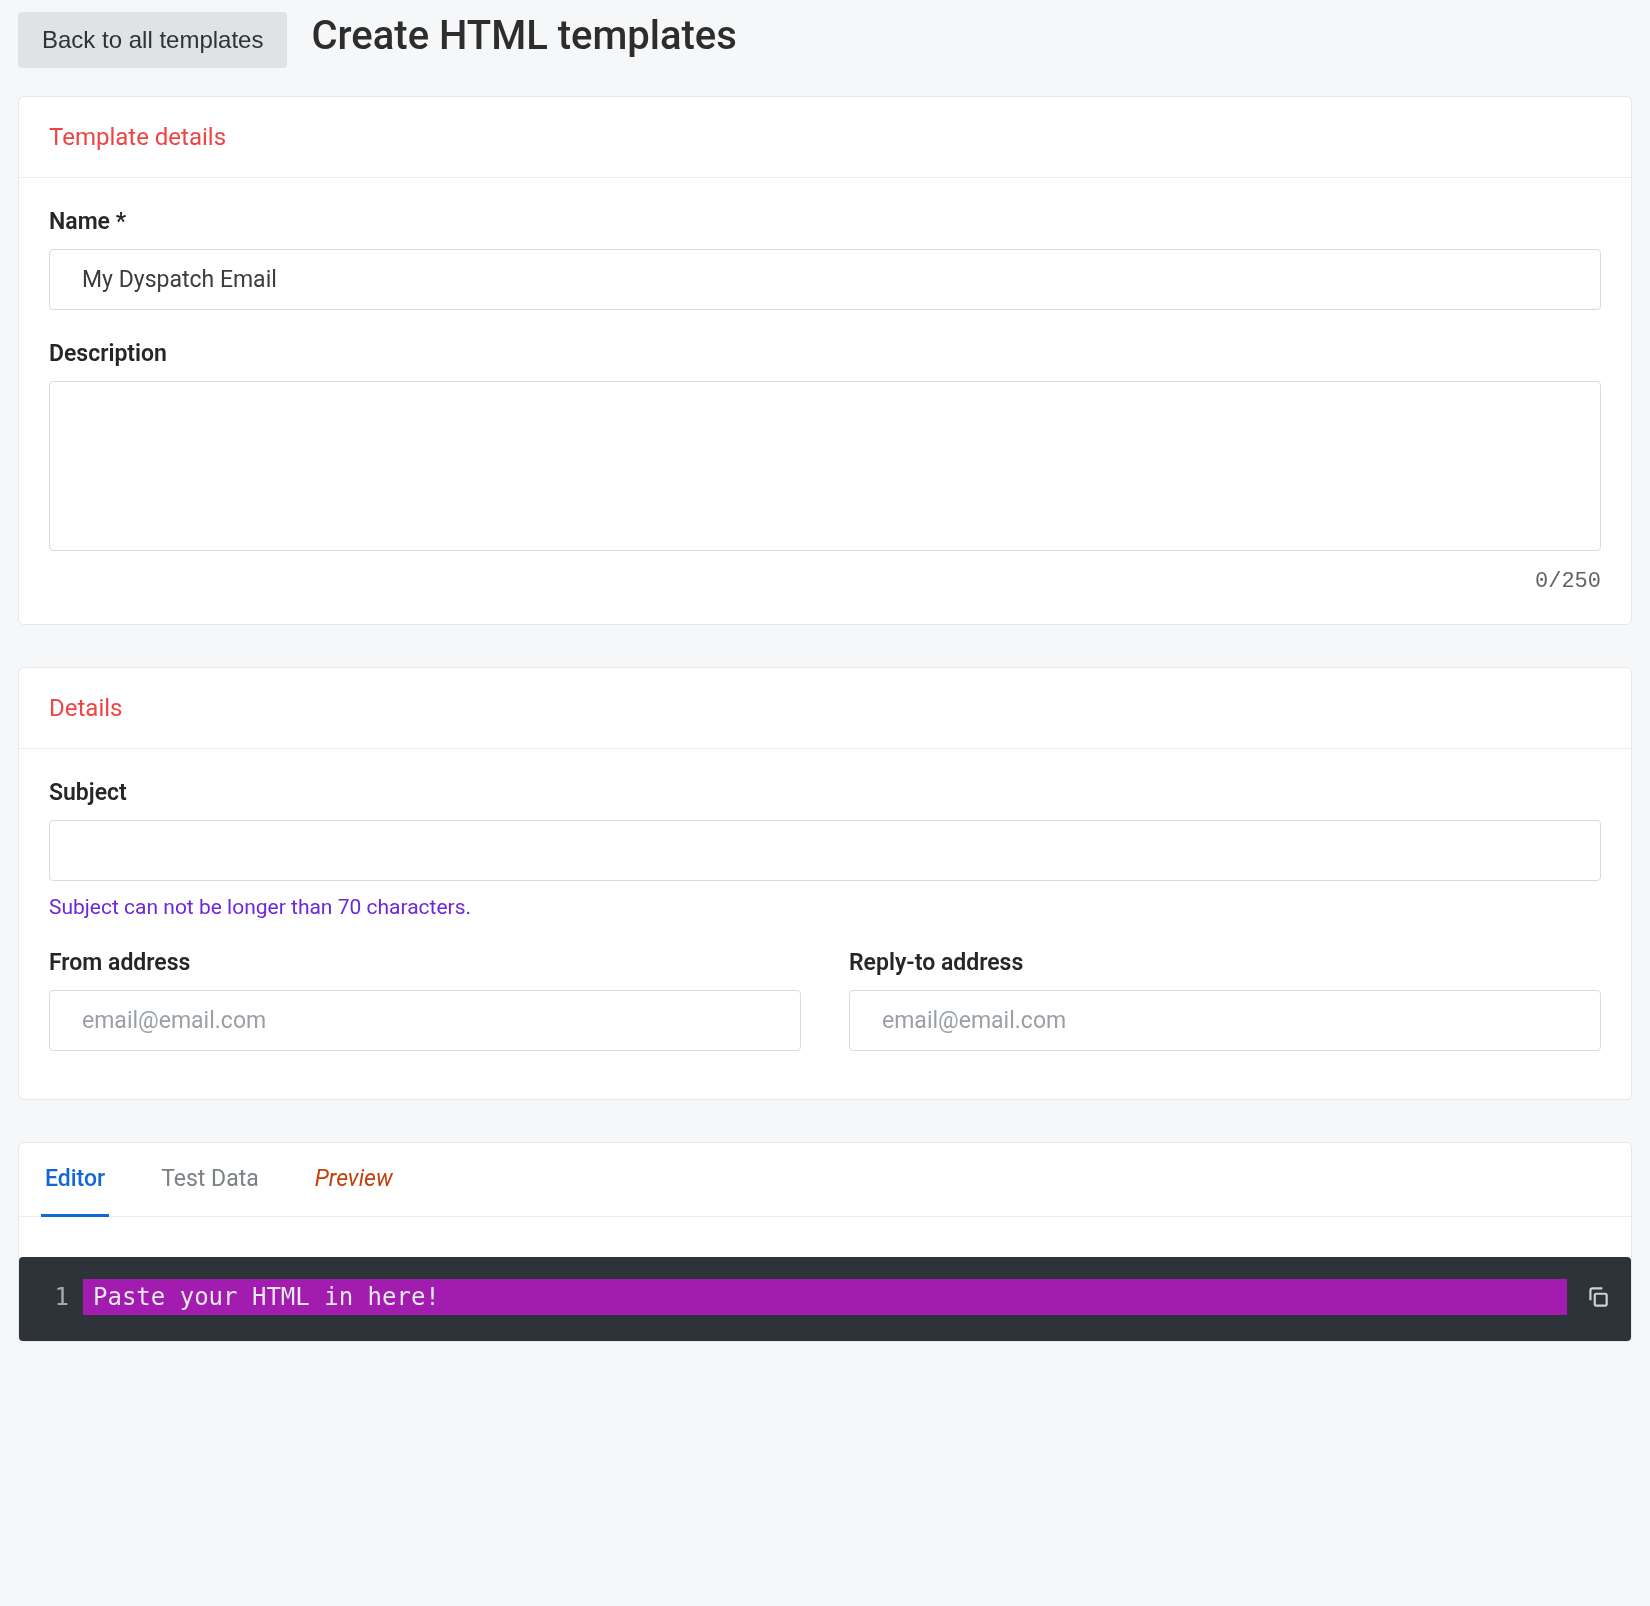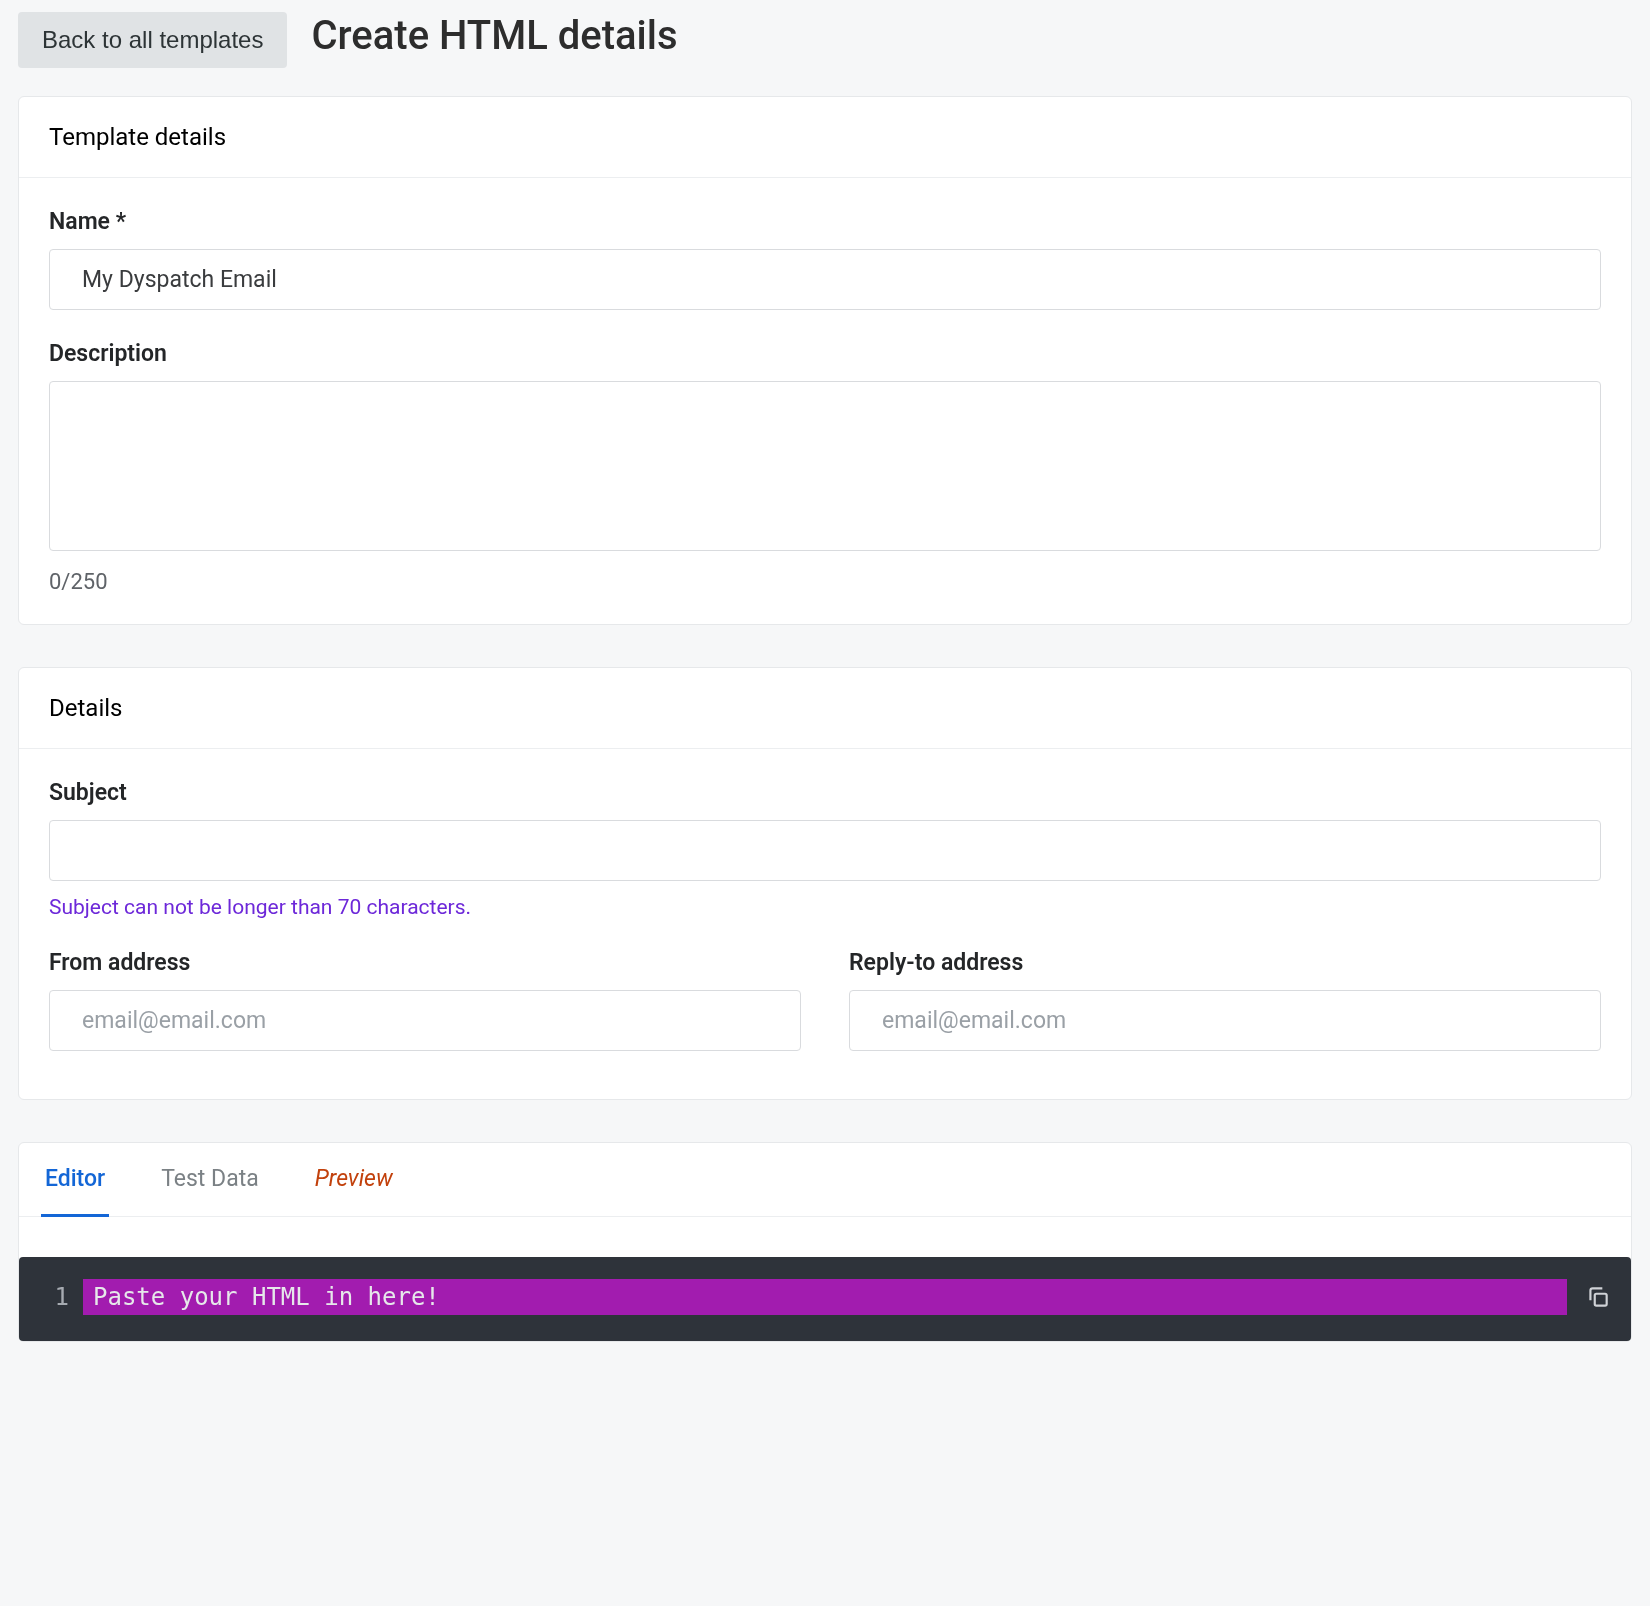--- a/index.html
+++ b/index.html
@@ -34,21 +34,21 @@
   .card {
     background: #ffffff;
     border: 1px solid #e6e8ea;
     border-radius: 6px;
     margin-bottom: 42px;
   }
   .card-header {
     padding: 26px 30px;
     border-bottom: 1px solid #eceef0;
     font-size: 24px;
-    color: #000000;
+    color: #ef4444;
   }
   .card-body {
     padding: 30px;
   }
   .form-label {
     display: block;
     font-size: 23px;
     font-weight: 600;
     color: #242628;
     margin-bottom: 14px;
@@ -69,23 +69,25 @@
     border: 1px solid #d9dbde;
     border-radius: 4px;
     height: 170px;
     padding: 16px 22px;
     font-size: 23px;
     color: #3a3c3e;
     resize: none;
     font-family: inherit;
   }
   .char-count {
+    text-align: right;
     font-size: 22px;
     color: #5f6368;
     margin-top: 14px;
+    font-family: Liberation Mono, monospace;
   }
   .field-group { margin-bottom: 30px; }
   .field-group:last-child { margin-bottom: 0; }
   .hint {
     font-size: 21px;
     color: #6d28d9;
     margin-top: 14px;
   }
   .two-col {
     display: flex;
@@ -151,21 +153,21 @@
     align-items: center;
   }
   .copy-icon svg { width: 26px; height: 26px; }
   .editor-card { margin-bottom: 0; }
 </style>
 </head>
 <body>
 
 <div class="header-row">
   <button class="back-btn">Back to all templates</button>
-  <h1 class="page-title">Create HTML details</h1>
+  <h1 class="page-title">Create HTML templates</h1>
 </div>
 
 <div class="card">
   <div class="card-header">Template details</div>
   <div class="card-body">
     <div class="field-group">
       <label class="form-label">Name *</label>
       <input class="text-input" type="text" value="My Dyspatch Email" style="">
     </div>
     <div class="field-group">

